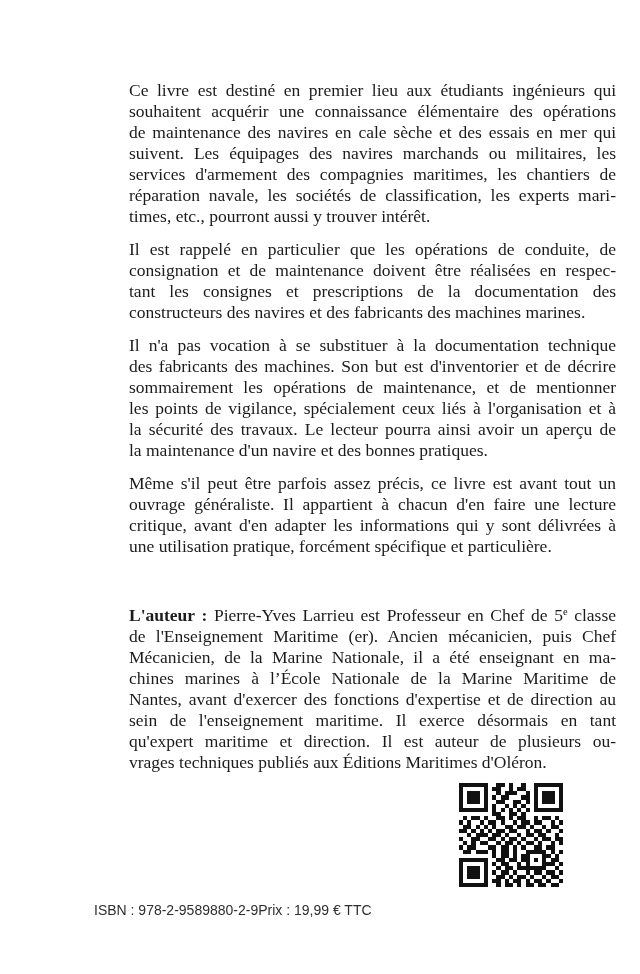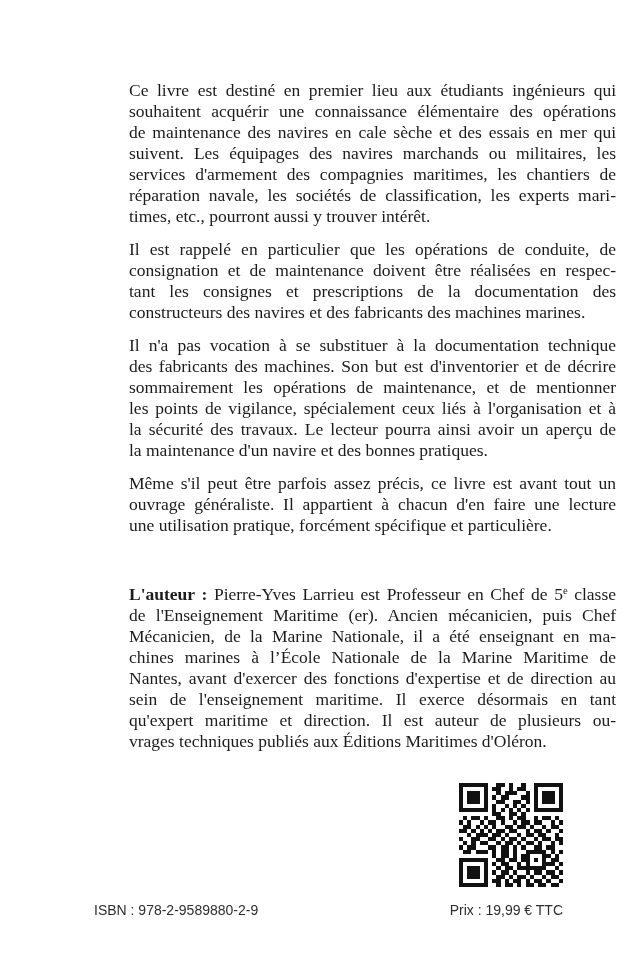--- a/index.html
+++ b/index.html
@@ -47,21 +47,21 @@
   .qr {
     position: absolute;
     left: 459px; top: 783px;
     width: 104px; height: 104px;
   }
   .qr svg { display: block; }
   .footer {
     position: absolute;
     left: 94px; right: 77px; top: 902px;
     display: flex;
-    justify-content: space-between;
+    justify-content: flex-start;
     font-family: "Liberation Sans", sans-serif;
     font-size: 14px;
     color: #2e2e2e;
   }
 </style>
 </head>
 <body>
 
 <div class="cover">
 
@@ -85,20 +85,21 @@
         <div class="line">Il n'a pas vocation à se substituer à la documentation technique</div>
         <div class="line">des fabricants des machines. Son but est d'inventorier et de décrire</div>
         <div class="line">sommairement les opérations de maintenance, et de mentionner</div>
         <div class="line">les points de vigilance, spécialement ceux liés à l'organisation et à</div>
         <div class="line">la sécurité des travaux. Le lecteur pourra ainsi avoir un aperçu de</div>
         <div class="line line-last">la maintenance d'un navire et des bonnes pratiques.</div>
       </div>
     <div class="para">
         <div class="line">Même s'il peut être parfois assez précis, ce livre est avant tout un</div>
         <div class="line">ouvrage généraliste. Il appartient à chacun d'en faire une lecture</div>
+        <div class="line">critique, avant d'en adapter les informations qui y sont délivrées à</div>
         <div class="line line-last">une utilisation pratique, forcément spécifique et particulière.</div>
       </div>
 
     <div class="para author">
       <div class="line"><b>L'auteur :</b><span> Pierre-Yves Larrieu est Professeur en Chef de 5</span><sup>e</sup><span> classe</span></div>
       <div>
           <div class="line">de l'Enseignement Maritime (er). Ancien mécanicien, puis Chef</div>
           <div class="line">Mécanicien, de la Marine Nationale, il a été enseignant en ma-</div>
           <div class="line">chines marines à l’École Nationale de la Marine Maritime de</div>
           <div class="line">Nantes, avant d'exercer des fonctions d'expertise et de direction au</div>

